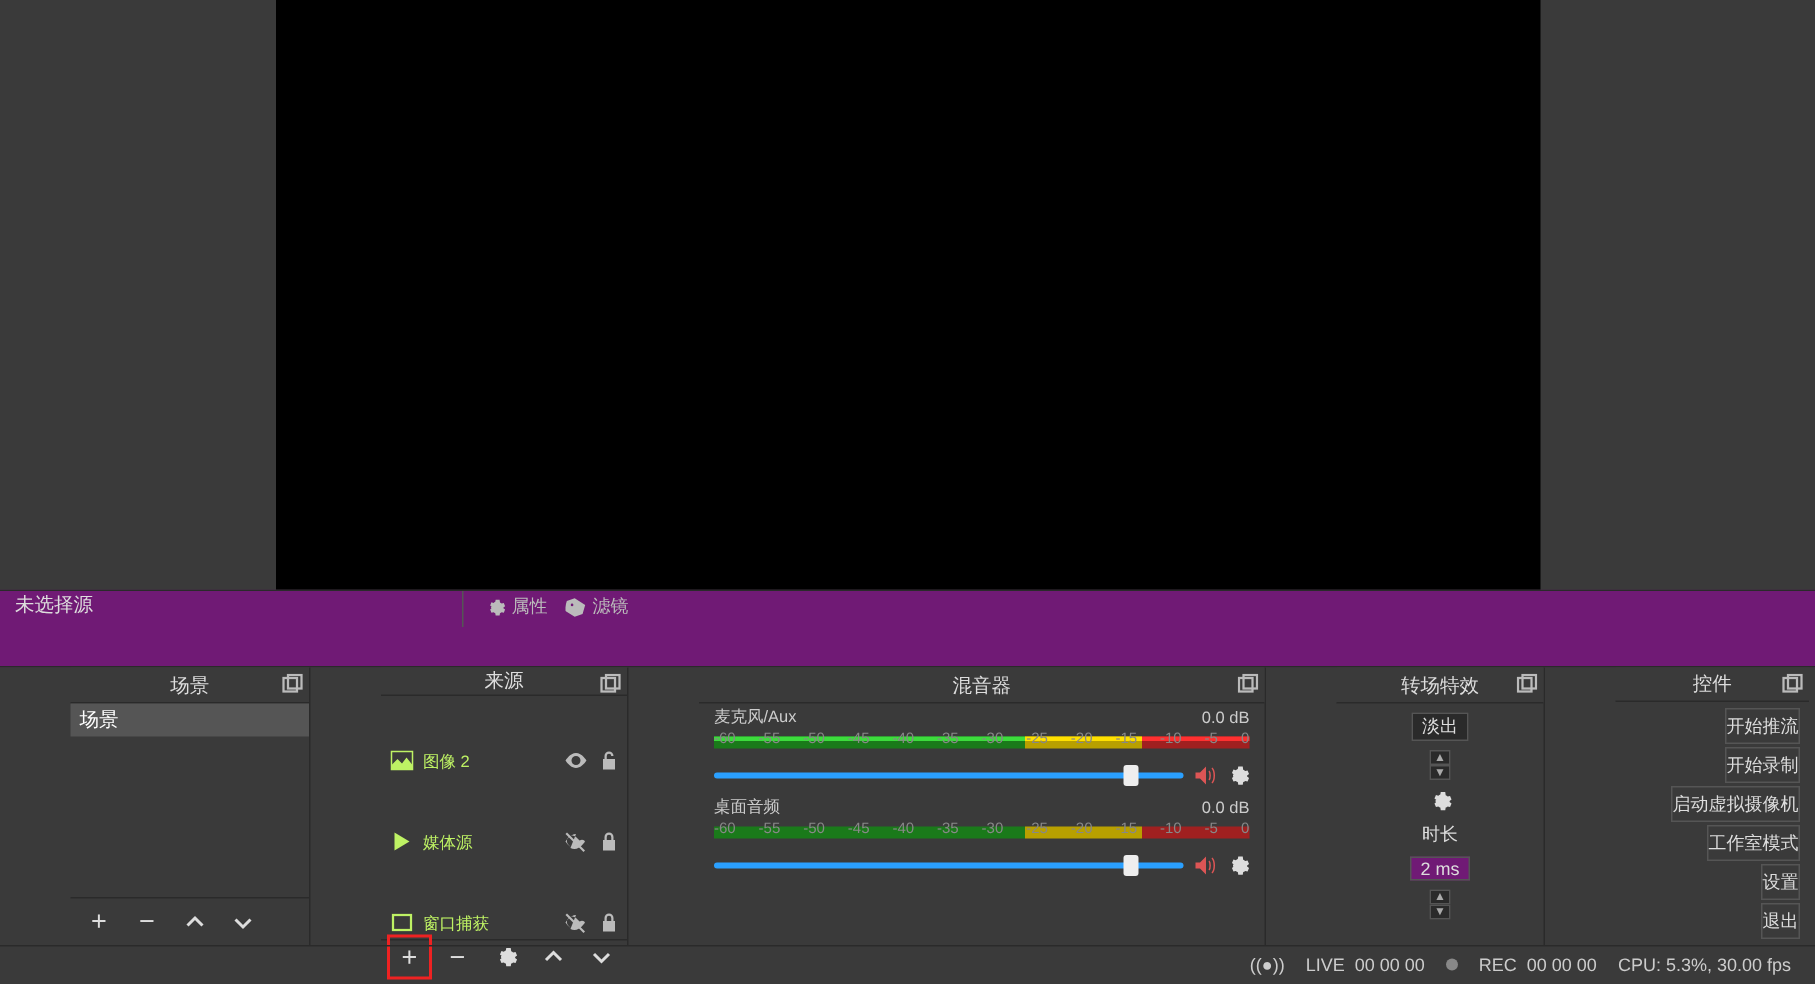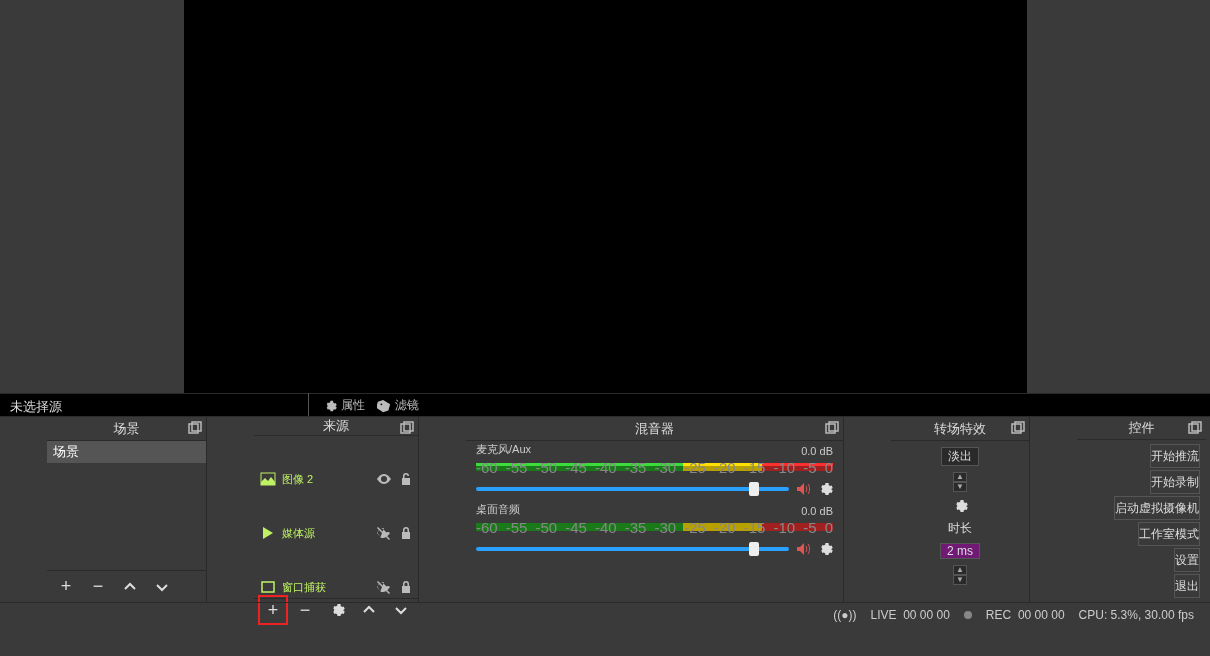--- a/index.html
+++ b/index.html
@@ -4,21 +4,21 @@
 <style>
   * { box-sizing: border-box; margin: 0; padding: 0; }
   html, body { width: 1210px; height: 656px; background: #3a3a3a; font-family: "Microsoft YaHei", sans-serif; color: #ddd; font-size: 12px; overflow: hidden; }
   .root { width: 1210px; height: 656px; display: flex; flex-direction: column; position: relative; }
 
   
   .preview-area { position: relative; height: 393px; background: #3a3a3a; }
   .preview-canvas { position: absolute; left: 184px; top: 0; width: 843px; height: 393px; background: #000; }
 
   
-  .mid-strip { height: 24px; display: flex; align-items: flex-end; background: #000000; border-top: 1px solid #2a2a2a; border-bottom: 1px solid #2a2a2a; }
+  .mid-strip { height: 52px; display: flex; align-items: flex-start; background: #701a75; border-top: 1px solid #2a2a2a; border-bottom: 1px solid #2a2a2a; }
   .mid-left { width: 300px; padding-left: 10px; font-size: 13px; color: #ddd; }
   .mid-sep { width: 1px; height: 24px; background: #555; margin: 0 8px; }
   .mid-btn { display: inline-flex; align-items: center; gap: 4px; padding: 2px 6px; color: #bbb; cursor: pointer; }
   .mid-btn svg { width: 14px; height: 14px; }
 
   
   .docks { height: 185px; display: flex; background: #3a3a3a; }
   .dock { display: flex; flex-direction: column; border-right: 1px solid #2a2a2a; padding-left: 47px; }
   .dock-head { height: 24px; background: #3a3a3a; display: flex; align-items: center; justify-content: center; position: relative; font-size: 13px; color: #ddd; border-bottom: 1px solid #2a2a2a; }
   .dock-head .pop { position: absolute; right: 4px; top: 4px; width: 14px; height: 14px; color: #bbb; cursor: pointer; }
@@ -39,21 +39,21 @@
   .src-act { width: 16px; height: 16px; color: #bbb; cursor: pointer; display: flex; align-items: center; justify-content: center; }
 
   
   .mixer { width: 425px; }
   .mixer-pad { padding: 2px 10px 0 10px; }
   .mx-ch { margin-bottom: 6px; }
   .mx-hdr { display: flex; justify-content: space-between; font-size: 11px; color: #ccc; height: 14px; align-items: flex-end; }
   .mx-meter { height: 18px; margin-top: 2px; position: relative; }
   .mx-bar { position: absolute; left: 0; top: 4px; height: 8px; width: 100%; background: linear-gradient(to right, #1a7a1a 0%, #1a7a1a 58%, #b8a000 58%, #b8a000 80%, #a02020 80%, #a02020 100%); }
   .mx-bar.light { background: linear-gradient(to right, #3cdc3c 0%, #3cdc3c 58%, #ffe000 58%, #ffe000 80%, #ff3030 80%, #ff3030 100%); }
-  .mx-ticks { position: absolute; left: 0; right: 0; top: 0; height: 18px; display: flex; justify-content: space-between; font-size: 15px; color: #888; pointer-events: none; }
+  .mx-ticks { position: absolute; left: 0; right: 0; top: 0; height: 18px; display: flex; justify-content: space-between; font-size: 10px; color: #888; pointer-events: none; }
   .mx-slrow { display: flex; align-items: center; gap: 6px; margin-top: 4px; }
   .mx-slider { flex: 1; height: 4px; background: #2aa0ff; position: relative; border-radius: 2px; }
   .mx-thumb { position: absolute; right: 30px; top: -5px; width: 10px; height: 14px; background: #eee; border-radius: 2px; }
   .mx-ic { width: 16px; height: 16px; color: #d55; cursor: pointer; display: flex; align-items: center; justify-content: center; }
   .mx-ic.gear { color: #ddd; }
 
   
   .trans { width: 186px; }
   .trans-pad { padding: 6px 8px; font-size: 12px; color: #ddd; }
   .trow { display: flex; align-items: center; gap: 6px; margin-bottom: 6px; flex-direction: column; }

